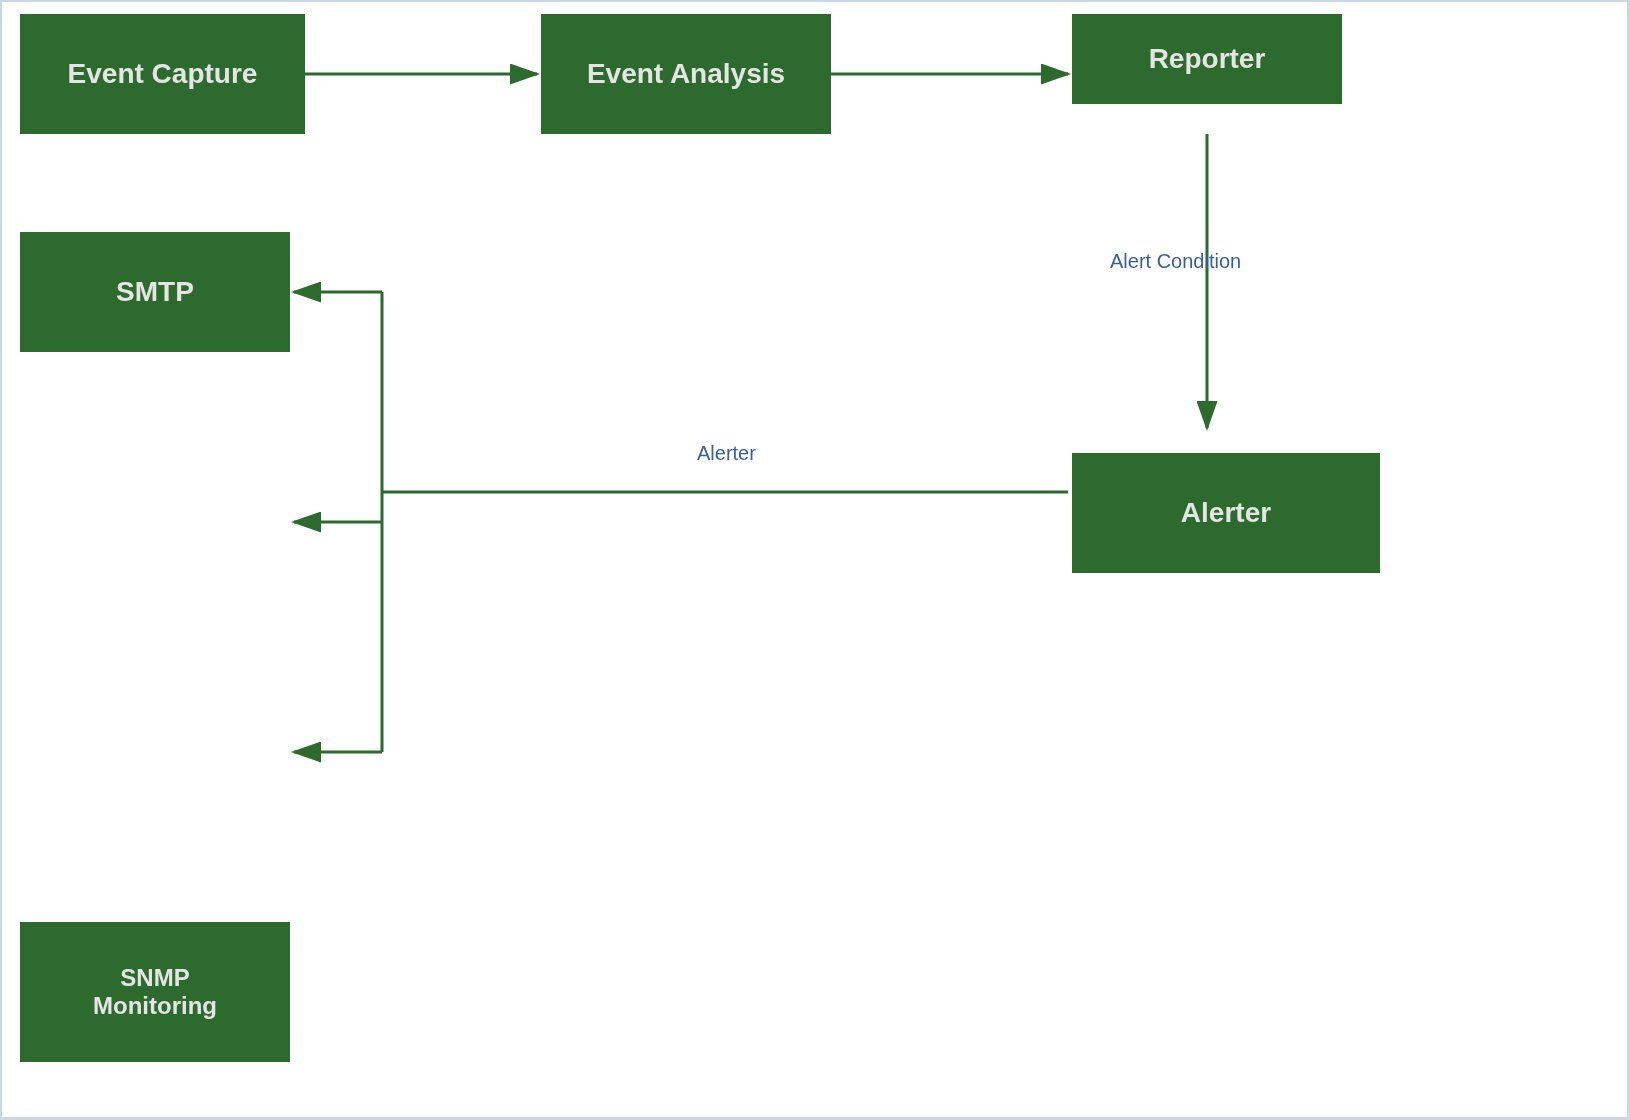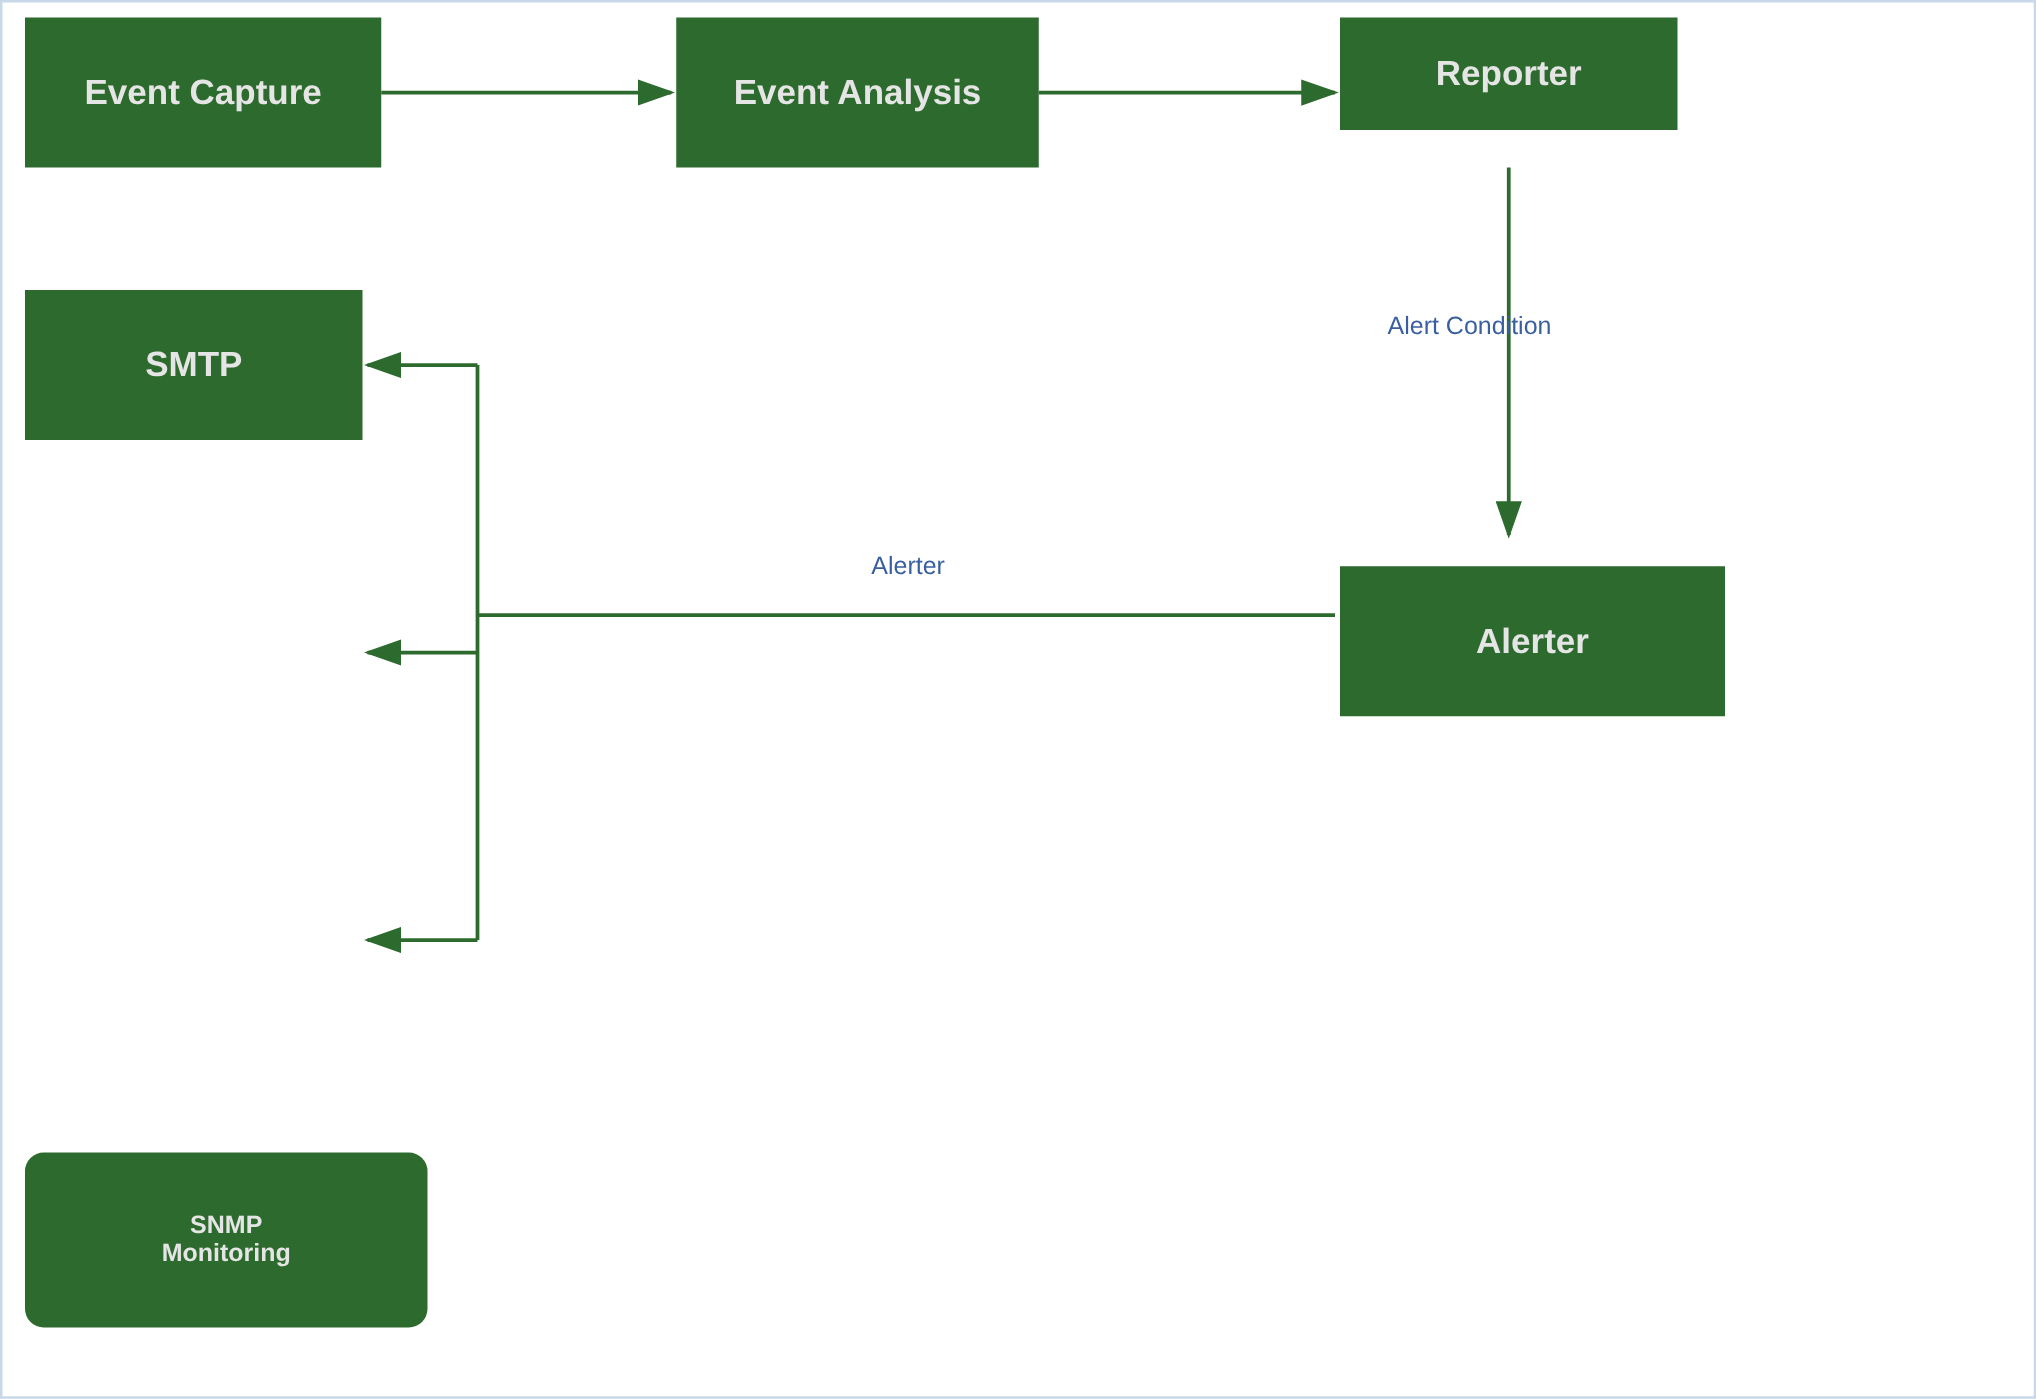--- a/index.html
+++ b/index.html
@@ -93,21 +93,21 @@
   <div class="node" style="left:1070px; top:12px; width:270px; height:90px;">
     <span>Reporter</span>
   </div>
 
   <div class="node" style="left:18px; top:230px; width:270px; height:120px;">
     <span>SMTP</span>
   </div>
 
 
 
-  <div class="node" style="left:18px; top:920px; width:322px; height:140px; font-size:20px;border-radius:15px;">
+  <div class="node" style="left:18px; top:920px; width:270px; height:140px; font-size:24px;">
     <span>SNMP<br>Monitoring</span>
   </div>
 
   <div class="node" style="left:1070px; top:451px; width:308px; height:120px;">
     <span>Alerter</span>
   </div>
 
   <div class="label" style="left:1108px; top:248px;">
     <span>Alert Condition</span>
   </div>

